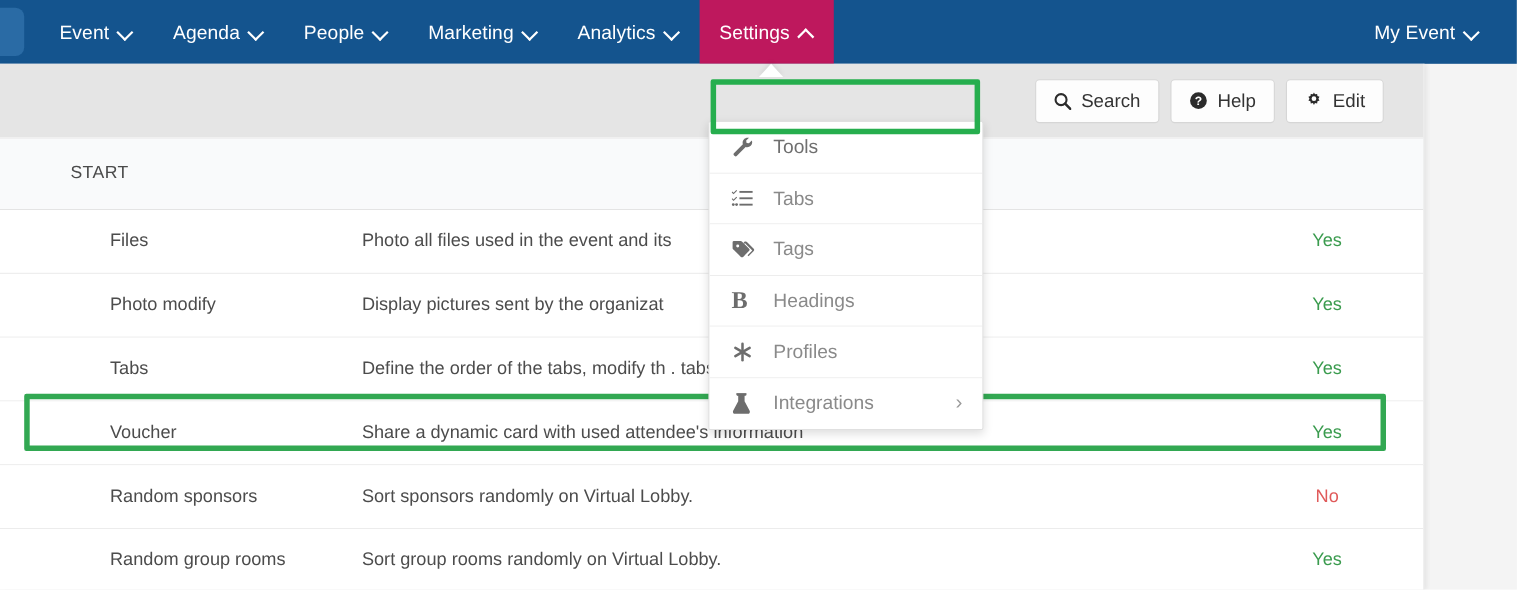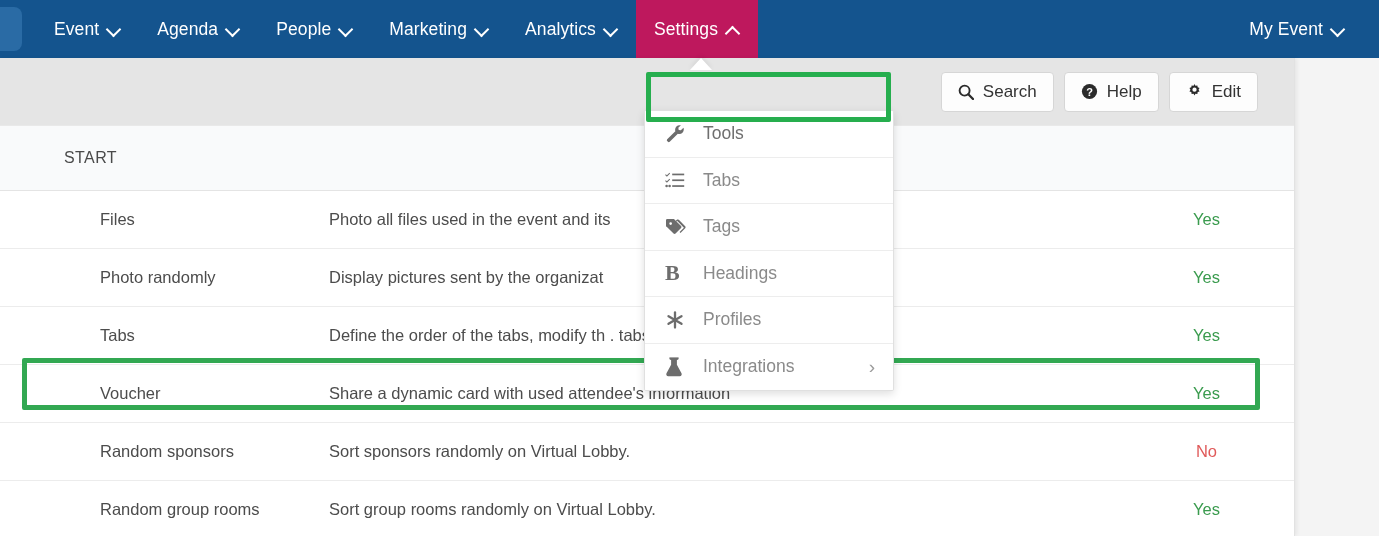--- a/index.html
+++ b/index.html
@@ -353,21 +353,21 @@
       <span class="label">START</span>
     </div>
 
     <div class="row">
       <div class="c-name">Files</div>
       <div class="c-desc">Photo all files used in the event and its</div>
       <div class="c-val val-yes">Yes</div>
     </div>
 
     <div class="row">
-      <div class="c-name">Photo randomly</div>
+      <div class="c-name">Photo modify</div>
       <div class="c-desc">Display pictures sent by the organizat</div>
       <div class="c-val val-yes">Yes</div>
     </div>
 
     <div class="row">
       <div class="c-name">Tabs</div>
       <div class="c-desc">Define the order of the tabs, modify th            . tabs</div>
       <div class="c-val val-yes">Yes</div>
     </div>
 

